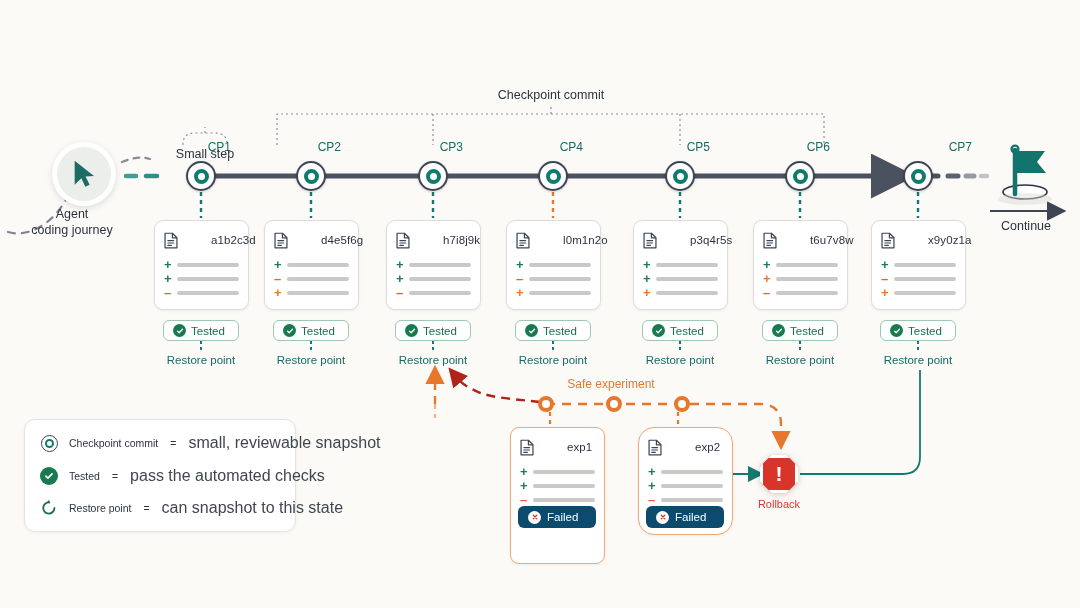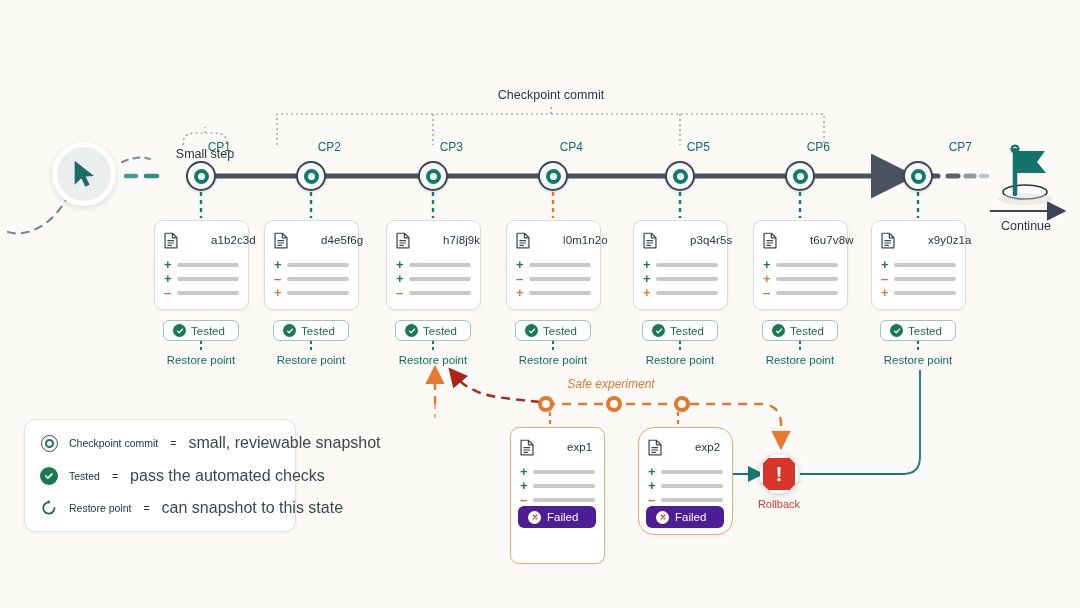--- a/index.html
+++ b/index.html
@@ -12,21 +12,21 @@
   #stage{position:absolute;left:0;top:0;width:1080px;height:608px;}
   svg.layer{position:absolute;left:0;top:0;width:1080px;height:608px;pointer-events:none;}
 
   
   .lbl{position:absolute;white-space:nowrap;}
   .cp-label{font-size:12px;color:#156b63;font-weight:400;text-align:right;width:60px;}
   .bracket-label{font-size:12.5px;color:#2c3340;text-align:center;}
   .agent-label{font-size:12.5px;color:#2c3340;text-align:center;line-height:16px;width:140px;}
   .continue-label{font-size:12.5px;color:#2c3340;text-align:center;width:90px;}
   .restore-label{font-size:11.5px;color:#156b63;text-align:center;width:110px;}
-  .safe-label{font-size:12px;color:#e8772e;text-align:center;width:140px;font-style:italic;}
+  .safe-label{font-size:12px;color:#e8772e;text-align:center;width:140px;}
   .rollback-label{font-size:11px;color:#d63a2e;text-align:center;width:90px;}
 
   
   .node{position:absolute;width:30px;height:30px;border-radius:50%;
         background:#ffffff;border:2px solid #3d4555;
         box-sizing:border-box;display:flex;align-items:center;justify-content:center;
         box-shadow:0 1px 3px rgba(0,0,0,.18);}
   .node-ring{width:15px;height:15px;border-radius:50%;border:4px solid #117a6f;box-sizing:border-box;}
 
   
@@ -46,21 +46,21 @@
   .bar{height:3.5px;border-radius:2px;background:#c9c9c6;flex:1;}
 
   
   .badge{position:absolute;height:21px;border:1px solid #9ec8b4;border-radius:6px;
          background:#ffffff;display:flex;align-items:center;gap:5px;
          padding:0 9px;box-sizing:border-box;}
   .badge .t{font-size:11.5px;color:#1f6b4e;}
   .chk{width:13px;height:13px;border-radius:50%;background:#19794f;
        display:flex;align-items:center;justify-content:center;flex:0 0 auto;}
   .chk svg{width:8px;height:8px;}
-  .badge-fail{position:absolute;height:22px;border-radius:6px;background:#4c1d95;
+  .badge-fail{position:absolute;height:22px;border-radius:6px;background:#0c4a6e;
         display:flex;align-items:center;gap:6px;padding:0 10px;box-sizing:border-box;}
   .badge-fail .t{font-size:11.5px;color:#ffffff;}
   .xc{width:13px;height:13px;border-radius:50%;background:#ffffff;
       display:flex;align-items:center;justify-content:center;flex:0 0 auto;}
   .xc svg{width:8px;height:8px;}
 
   
   .agent-circle{position:absolute;width:64px;height:64px;border-radius:50%;
       background:#eceeec;border:5px solid #ffffff;box-sizing:border-box;
       box-shadow:0 2px 6px rgba(0,0,0,.13);display:flex;align-items:center;justify-content:center;}
@@ -179,20 +179,24 @@
     <path d="M800,474 L903,474 C915,474 920,468 920,457 L920,370" fill="none" stroke="#14796e" stroke-width="1.8"></path>
 
     <ellipse cx="1025" cy="192" rx="22" ry="7" fill="#ffffff" stroke="#2c3340" stroke-width="1.6"></ellipse>
     <ellipse cx="1025" cy="199" rx="27" ry="6" fill="#d9d9d4" opacity=".45"></ellipse>
   </svg>
 
   <div class="agent-circle" style="left:52px;top:142px;">
     <svg viewBox="0 0 24 24" width="32" height="32">
       <path d="M5 2 L5 20 L10 15.2 L13 21.5 L16.2 20 L13.2 13.9 L19.5 13.5 Z" fill="#1d6b66"></path>
     </svg>
+  </div>
+  <div class="lbl agent-label" style="left:2px;top:206px;">
+    <div>Agent</div>
+    <div>coding journey</div>
   </div>
 
   <div class="lbl bracket-label" style="left:155px;top:109px;width:100px;margin-top:38px;">Small step</div>
   <div class="lbl bracket-label" style="left:476px;top:88px;width:150px;">Checkpoint commit</div>
 
   <div id="cp-layer">
       <div class="lbl cp-label" style="left:171px;top:140px;">CP1</div>
       <div class="node" style="left:186px;top:161px;">
         <span class="node-ring"></span>
       </div>

